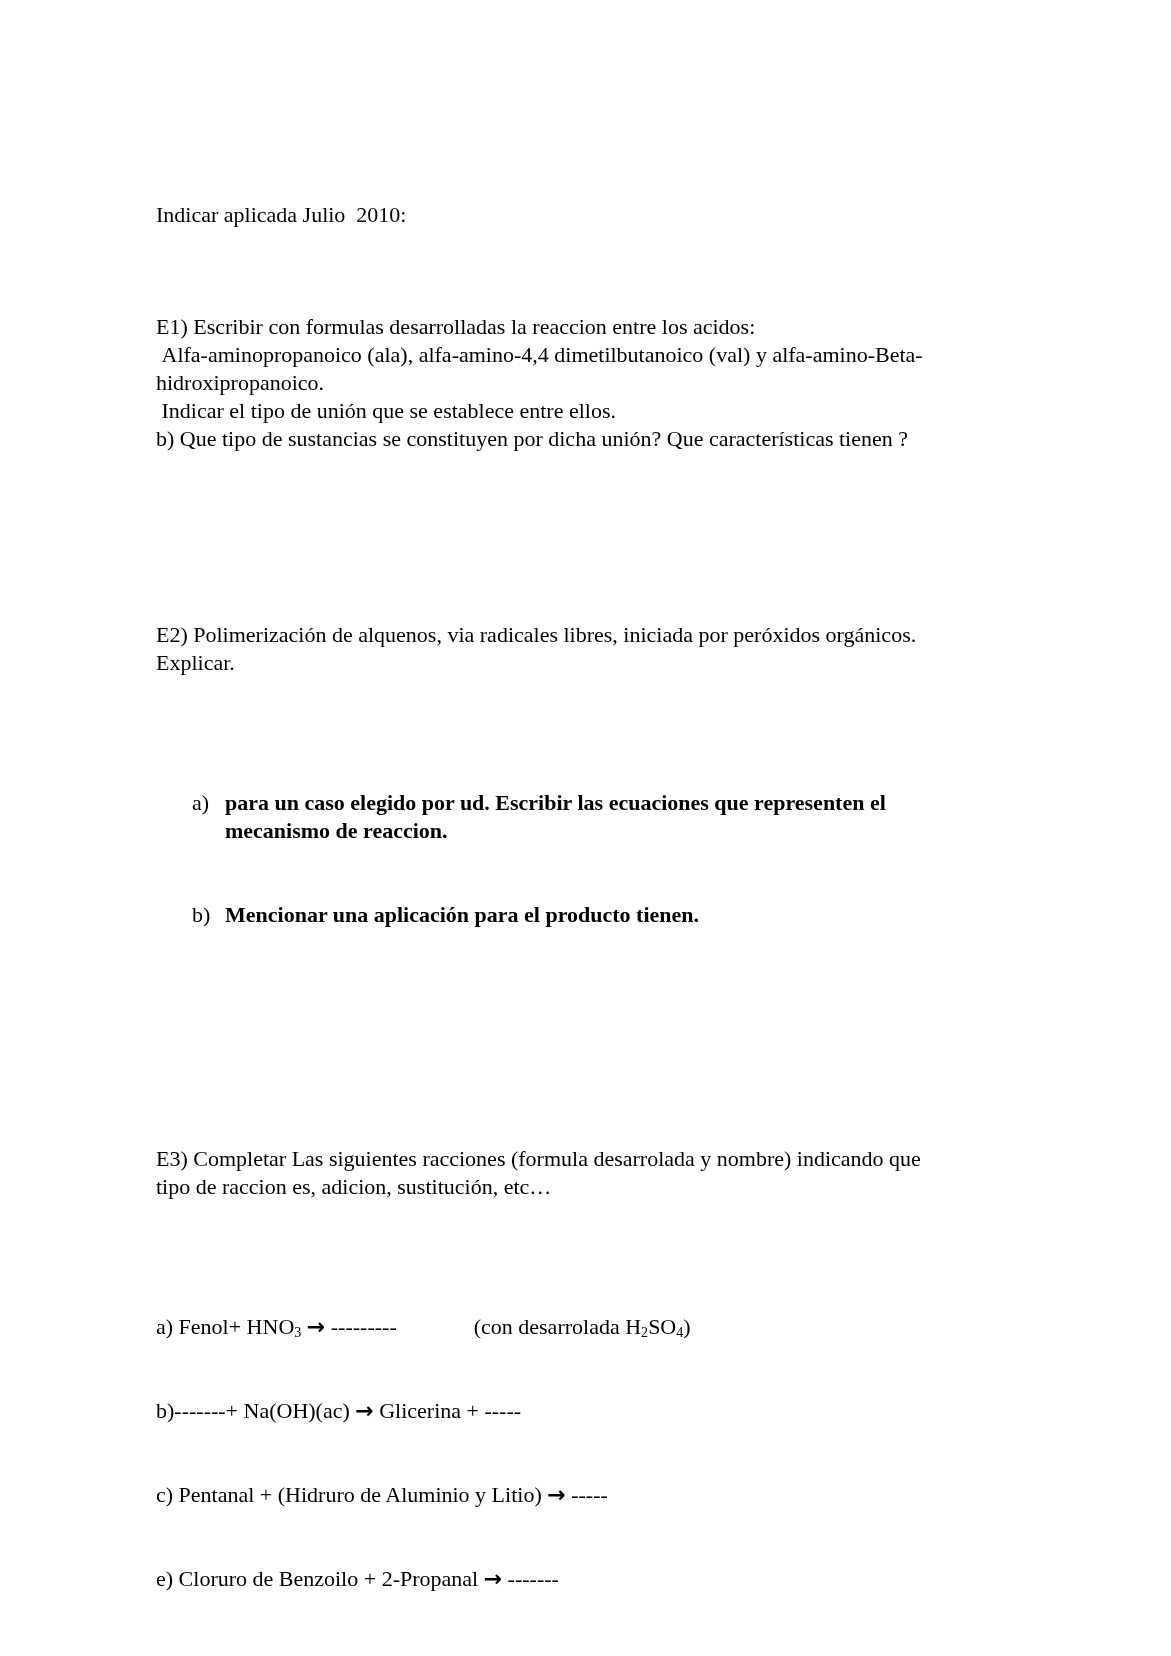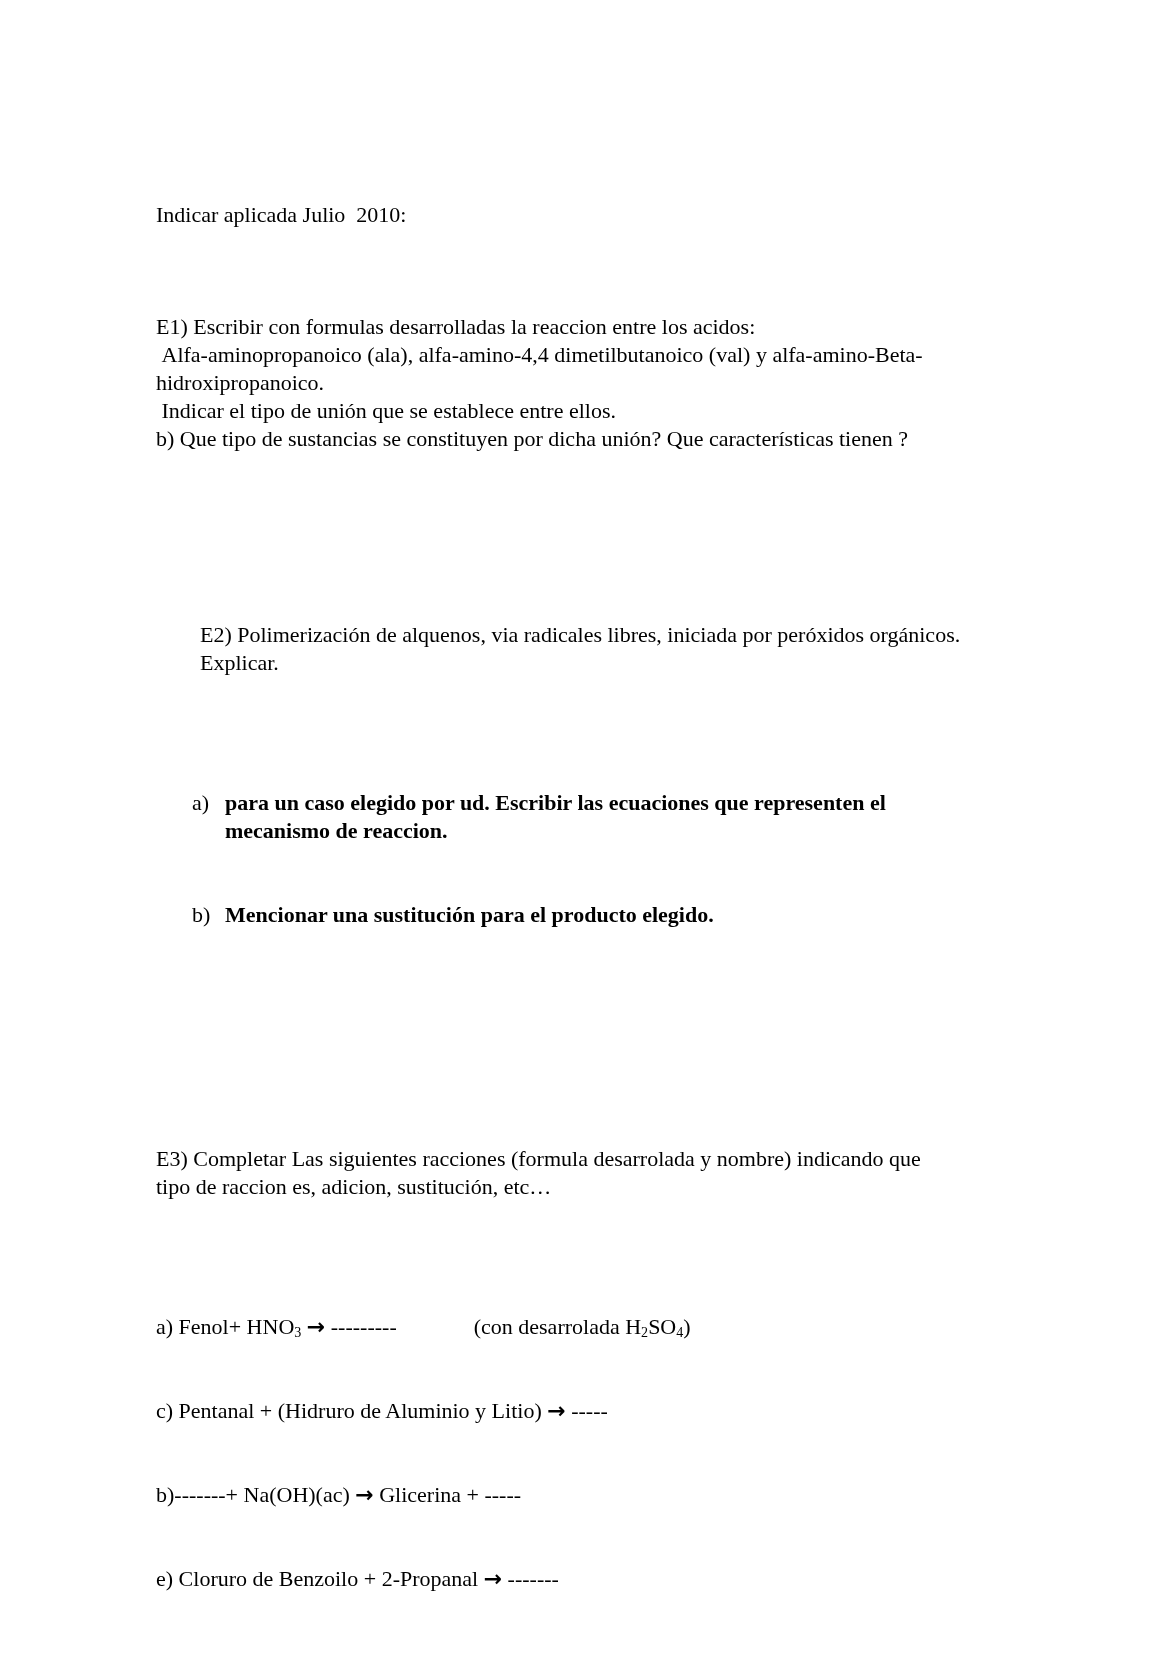--- a/index.html
+++ b/index.html
@@ -14,21 +14,21 @@
     left: 156px; top: 117px;
     width: 866px;
     font-size: 22px;
     line-height: 28px;
     color: #000000;
     white-space: pre-wrap;
   }
   .para { margin: 0; }
   .gap1 { margin-top: 28px; }   
   .gap2 { margin-top: 76px; font-family: Liberation Serif, serif; }   
-  .gap3 { margin-top: 84px; margin-left: 44px; }   
+  .gap3 { margin-top: 84px; }   
   sub {
     font-size: 0.64em;
     line-height: 0;
     vertical-align: -0.22em;
     letter-spacing: 0;
   }
   .ar {
     font-family: "DejaVu Sans", sans-serif;
     font-weight: bold;
   }
@@ -59,30 +59,30 @@
   <div class="para gap3">E2) Polimerización de alquenos, via radicales libres, iniciada por peróxidos orgánicos.
 Explicar.</div>
   <div class="list">
     <div class="list-item">
       <span class="li-label">a)</span>
       <span class="li-text">para un caso elegido por ud. Escribir las ecuaciones que representen el
 mecanismo de reaccion.</span>
     </div>
     <div class="list-item">
       <span class="li-label">b)</span>
-      <span class="li-text">Mencionar una sustitución para el producto elegido.</span>
+      <span class="li-text">Mencionar una aplicación para el producto tienen.</span>
     </div>
   </div>
 
   <div class="para gap2">E3) Completar Las siguientes racciones (formula desarrolada y nombre) indicando que
 tipo de raccion es, adicion, sustitución, etc…</div>
   <div class="list gap1">
     <div class="para"><span>a) Fenol+ HNO</span><sub>3</sub><span> </span><span class="ar">→</span><span> ---------              (con desarrolada H</span><sub>2</sub><span>SO</span><sub>4</sub><span>)</span></div>
+    <div class="para"><span>b)-------+ Na(OH)(ac) </span><span class="ar">→</span><span> Glicerina + -----</span></div>
     <div class="para"><span>c) Pentanal + (Hidruro de Aluminio y Litio) </span><span class="ar">→</span><span> -----</span></div>
-    <div class="para"><span>b)-------+ Na(OH)(ac) </span><span class="ar">→</span><span> Glicerina + -----</span></div>
     <div class="para"><span>e) Cloruro de Benzoilo + 2-Propanal </span><span class="ar">→</span><span> -------</span></div>
     
   </div>
 
   
 
   
   
 
   

